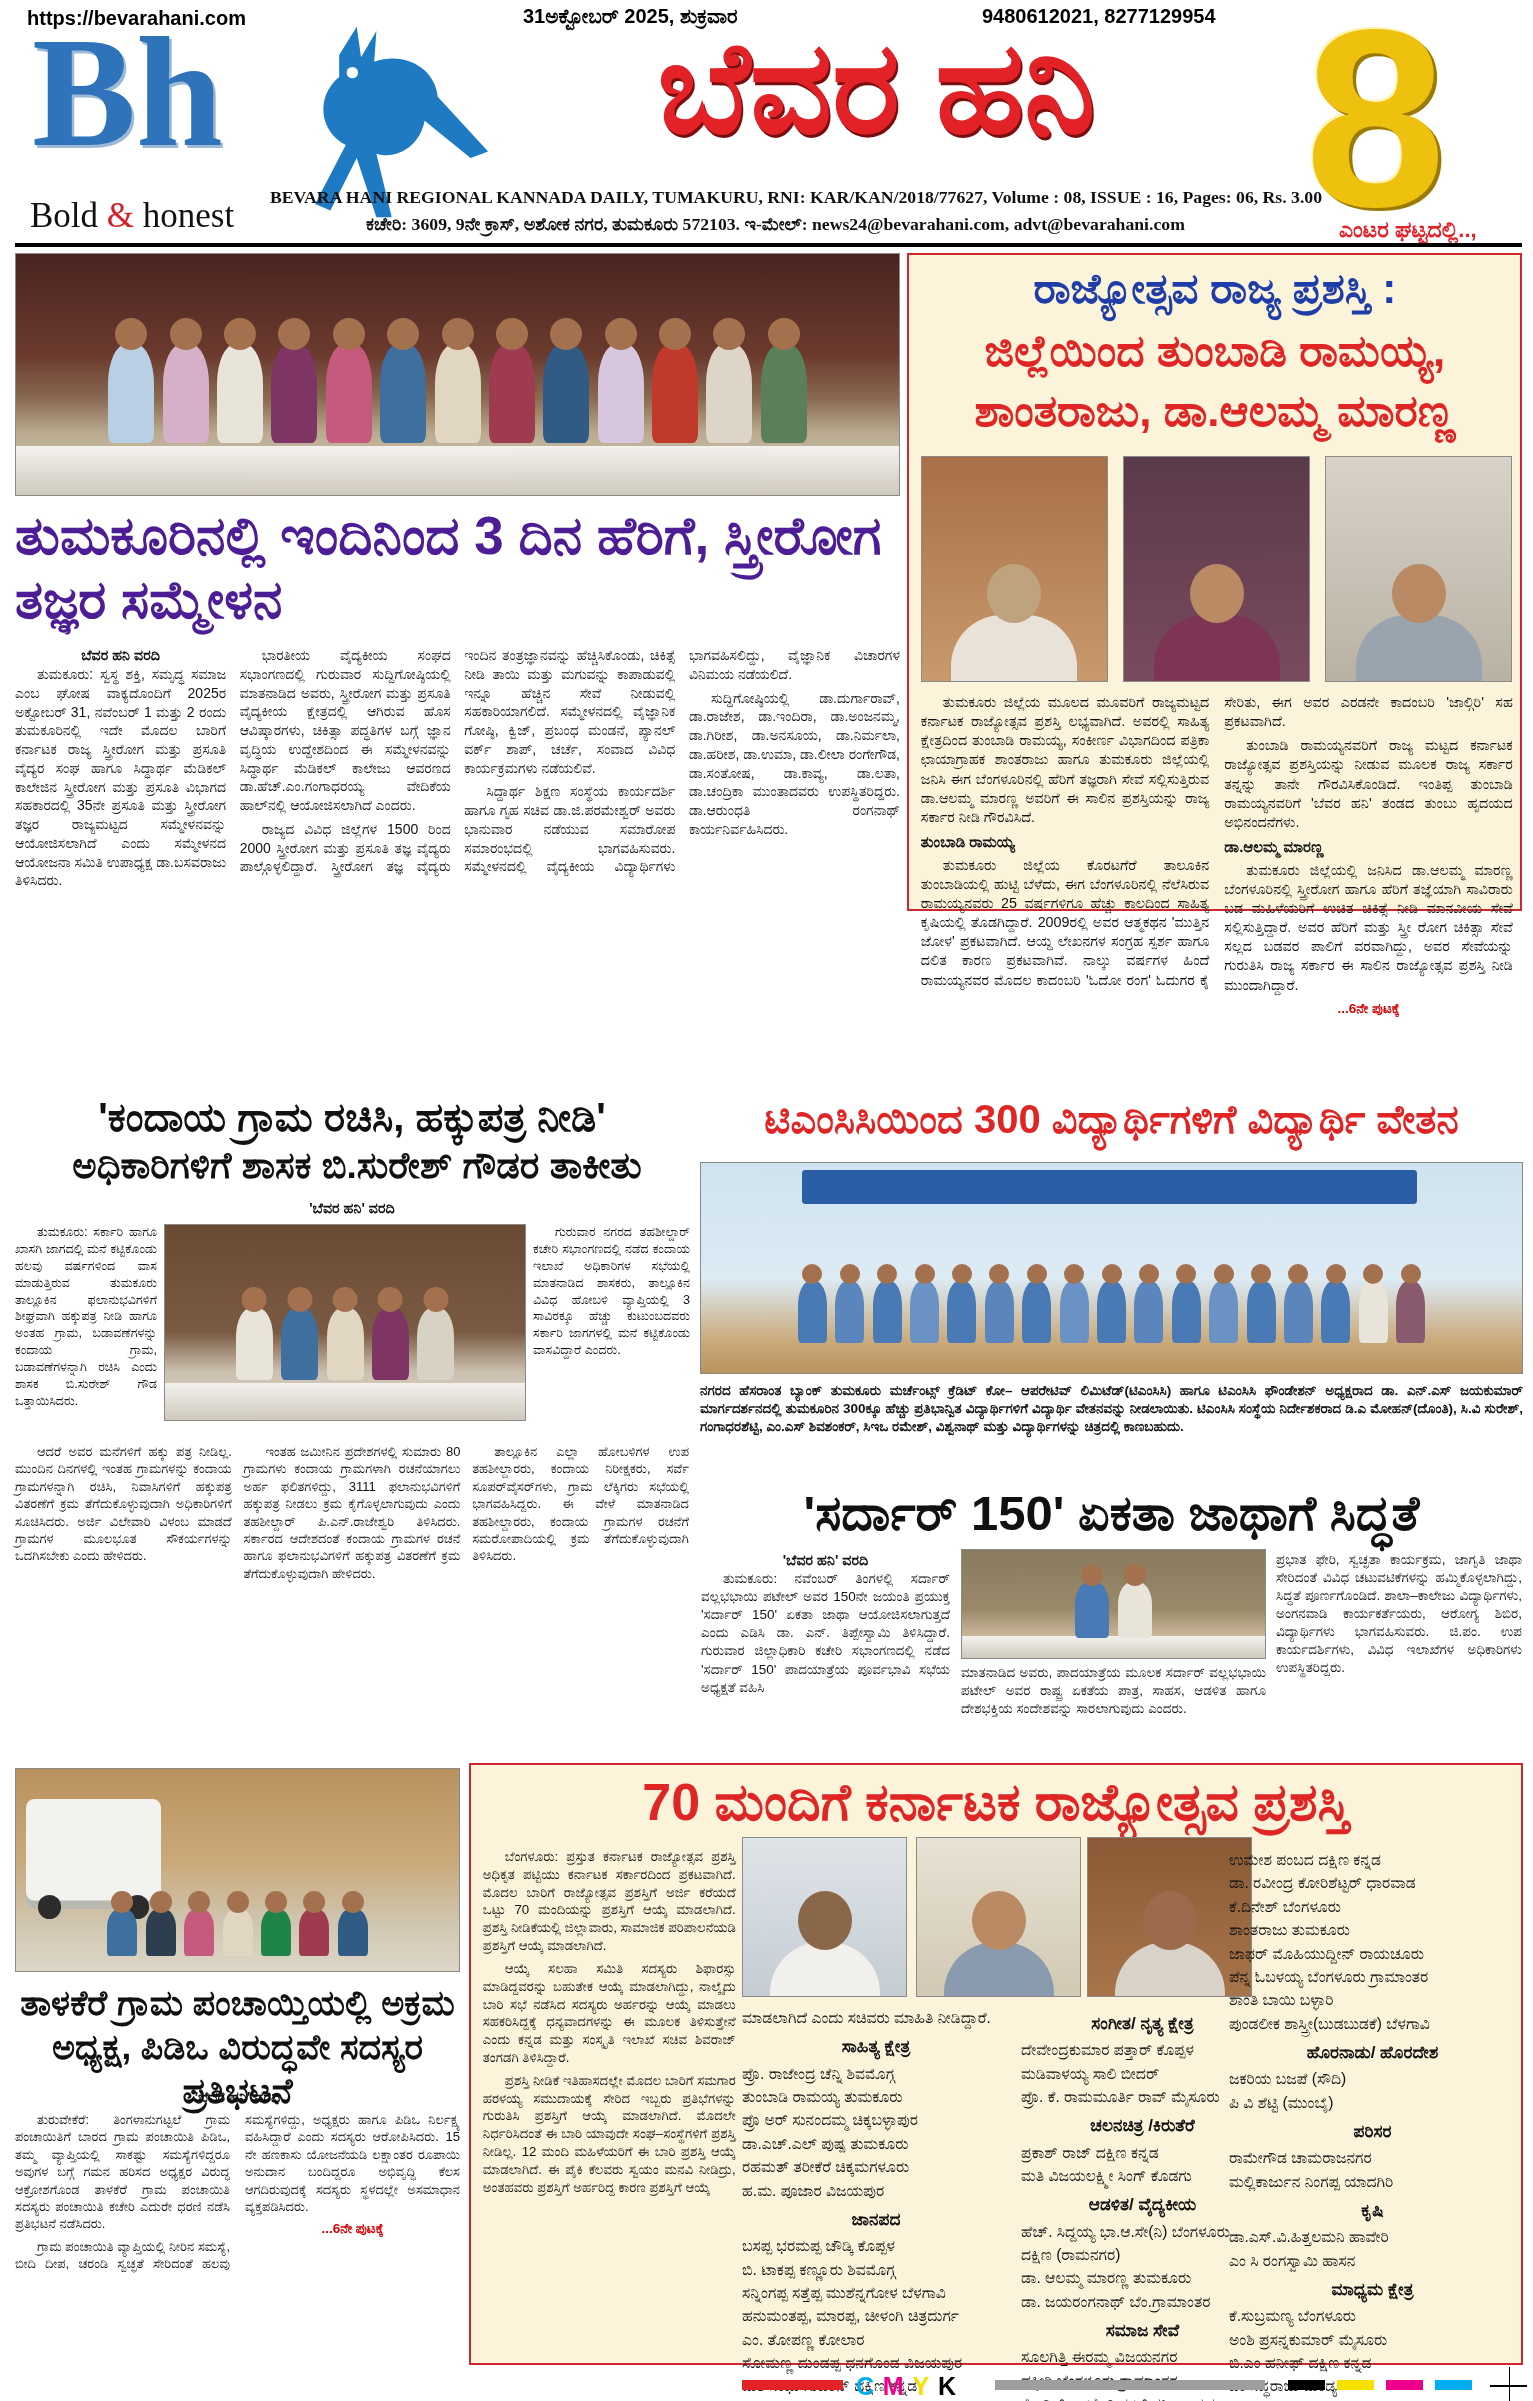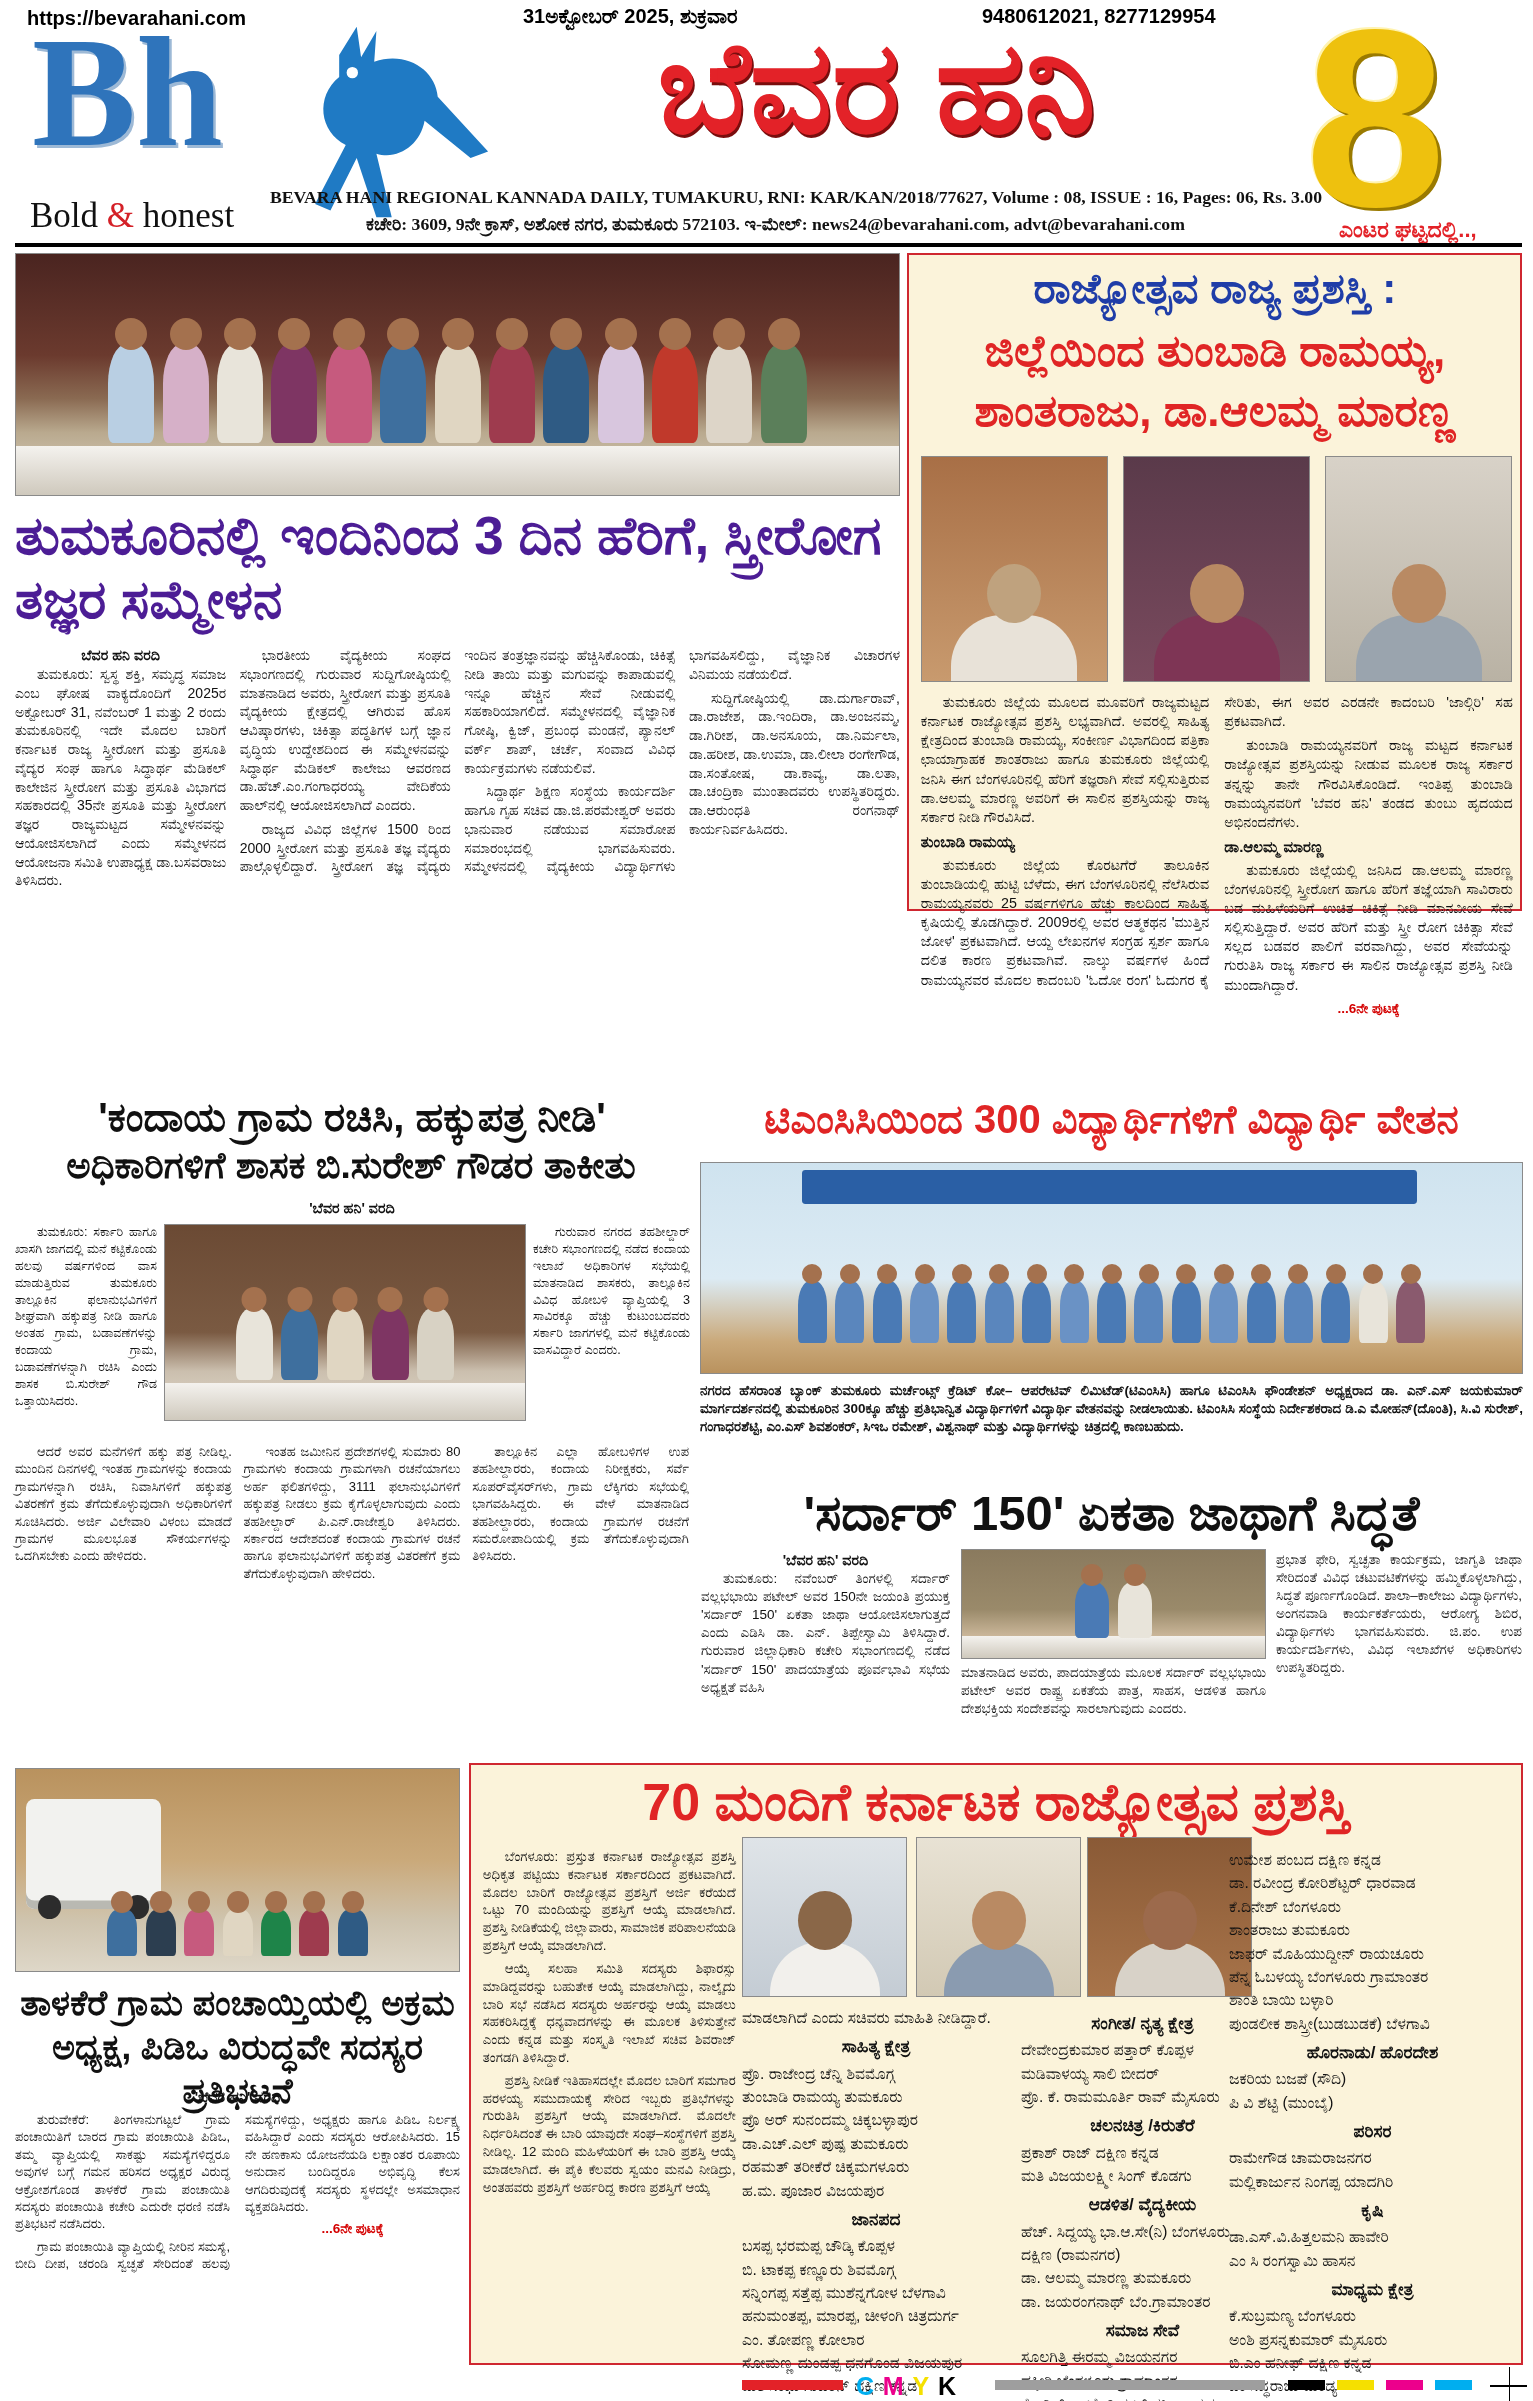--- a/index.html
+++ b/index.html
@@ -175,21 +175,21 @@
       <div class="subhead">ತುಂಬಾಡಿ ರಾಮಯ್ಯ</div>
       <p>ತುಮಕೂರು ಜಿಲ್ಲೆಯ ಕೊರಟಗೆರೆ ತಾಲೂಕಿನ ತುಂಬಾಡಿಯಲ್ಲಿ ಹುಟ್ಟಿ ಬೆಳೆದು, ಈಗ ಬೆಂಗಳೂರಿನಲ್ಲಿ ನೆಲೆಸಿರುವ ರಾಮಯ್ಯನವರು 25 ವರ್ಷಗಳಿಗೂ ಹೆಚ್ಚು ಕಾಲದಿಂದ ಸಾಹಿತ್ಯ ಕೃಷಿಯಲ್ಲಿ ತೊಡಗಿದ್ದಾರೆ. 2009ರಲ್ಲಿ ಅವರ ಆತ್ಮಕಥನ 'ಮುತ್ತಿನ ಜೋಳ' ಪ್ರಕಟವಾಗಿದೆ. ಆಯ್ದ ಲೇಖನಗಳ ಸಂಗ್ರಹ ಸ್ಪರ್ಶ ಹಾಗೂ ದಲಿತ ಕಾರಣ ಪ್ರಕಟವಾಗಿವೆ. ನಾಲ್ಕು ವರ್ಷಗಳ ಹಿಂದೆ ರಾಮಯ್ಯನವರ ಮೊದಲ ಕಾದಂಬರಿ 'ಓದೋ ರಂಗ' ಓದುಗರ ಕೈ ಸೇರಿತು, ಈಗ ಅವರ ಎರಡನೇ ಕಾದಂಬರಿ 'ಜಾಲ್ಗಿರಿ' ಸಹ ಪ್ರಕಟವಾಗಿದೆ.</p>
       <p>ತುಂಬಾಡಿ ರಾಮಯ್ಯನವರಿಗೆ ರಾಜ್ಯ ಮಟ್ಟದ ಕರ್ನಾಟಕ ರಾಜ್ಯೋತ್ಸವ ಪ್ರಶಸ್ತಿಯನ್ನು ನೀಡುವ ಮೂಲಕ ರಾಜ್ಯ ಸರ್ಕಾರ ತನ್ನನ್ನು ತಾನೇ ಗೌರವಿಸಿಕೊಂಡಿದೆ. ಇಂತಿಪ್ಪ ತುಂಬಾಡಿ ರಾಮಯ್ಯನವರಿಗೆ 'ಬೆವರ ಹನಿ' ತಂಡದ ತುಂಬು ಹೃದಯದ ಅಭಿನಂದನೆಗಳು.</p>
       <div class="subhead">ಡಾ.ಆಲಮ್ಮ ಮಾರಣ್ಣ</div>
       <p>ತುಮಕೂರು ಜಿಲ್ಲೆಯಲ್ಲಿ ಜನಿಸಿದ ಡಾ.ಆಲಮ್ಮ ಮಾರಣ್ಣ ಬೆಂಗಳೂರಿನಲ್ಲಿ ಸ್ತ್ರೀರೋಗ ಹಾಗೂ ಹೆರಿಗೆ ತಜ್ಞೆಯಾಗಿ ಸಾವಿರಾರು ಬಡ ಮಹಿಳೆಯರಿಗೆ ಉಚಿತ ಚಿಕಿತ್ಸೆ ನೀಡಿ ಮಾನವೀಯ ಸೇವೆ ಸಲ್ಲಿಸುತ್ತಿದ್ದಾರೆ. ಅವರ ಹೆರಿಗೆ ಮತ್ತು ಸ್ತ್ರೀ ರೋಗ ಚಿಕಿತ್ಸಾ ಸೇವೆ ಸಲ್ಲದ ಬಡವರ ಪಾಲಿಗೆ ವರವಾಗಿದ್ದು, ಅವರ ಸೇವೆಯನ್ನು ಗುರುತಿಸಿ ರಾಜ್ಯ ಸರ್ಕಾರ ಈ ಸಾಲಿನ ರಾಜ್ಯೋತ್ಸವ ಪ್ರಶಸ್ತಿ ನೀಡಿ ಮುಂದಾಗಿದ್ದಾರೆ.</p>
       <div class="cont">...6ನೇ ಪುಟಕ್ಕೆ</div>
     </div>
   </div>
 
   <div class="abs h-k1" style="left:15px;top:1094px;width:674px;">'ಕಂದಾಯ ಗ್ರಾಮ ರಚಿಸಿ, ಹಕ್ಕುಪತ್ರ ನೀಡಿ'</div>
-  <div class="abs h-k2" style="left:14px;top:1145px;width:674px;">ಅಧಿಕಾರಿಗಳಿಗೆ ಶಾಸಕ ಬಿ.ಸುರೇಶ್ ಗೌಡರ ತಾಕೀತು</div>
+  <div class="abs h-k2" style="left:20px;top:1145px;width:674px;">ಅಧಿಕಾರಿಗಳಿಗೆ ಶಾಸಕ ಬಿ.ಸುರೇಶ್ ಗೌಡರ ತಾಕೀತು</div>
   <div class="abs byline" style="left:15px;top:1200px;width:674px;">'ಬೆವರ ಹನಿ' ವರದಿ</div>
 
   <div class="abs bodytxt" style="left:15px;top:1224px;width:142px;height:212px;font-size:12.6px;">
     <p>ತುಮಕೂರು: ಸರ್ಕಾರಿ ಹಾಗೂ ಖಾಸಗಿ ಜಾಗದಲ್ಲಿ ಮನೆ ಕಟ್ಟಿಕೊಂಡು ಹಲವು ವರ್ಷಗಳಿಂದ ವಾಸ ಮಾಡುತ್ತಿರುವ ತುಮಕೂರು ತಾಲ್ಲೂಕಿನ ಫಲಾನುಭವಿಗಳಿಗೆ ಶೀಘ್ರವಾಗಿ ಹಕ್ಕುಪತ್ರ ನೀಡಿ ಹಾಗೂ ಅಂತಹ ಗ್ರಾಮ, ಬಡಾವಣೆಗಳನ್ನು ಕಂದಾಯ ಗ್ರಾಮ, ಬಡಾವಣೆಗಳನ್ನಾಗಿ ರಚಿಸಿ ಎಂದು ಶಾಸಕ ಬಿ.ಸುರೇಶ್ ಗೌಡ ಒತ್ತಾಯಿಸಿದರು.</p>
   </div>
   <div class="photo" style="left:164px;top:1224px;width:362px;height:197px;
        background:linear-gradient(#6b4a34 0%,#7a5a42 55%,#cbbfae 75%,#e3dccf 100%);">
     <div class="ph-table" style="height:37px;"></div>
   <div class="ph-row" style="bottom: 40px;">
         <span class="pp" style="width: 37px; height: 72px; background: rgb(232, 228, 218);">

